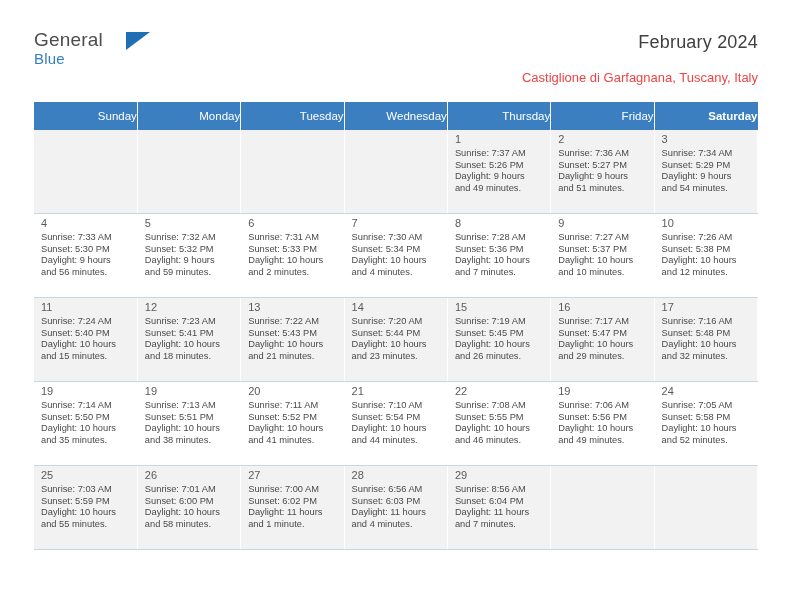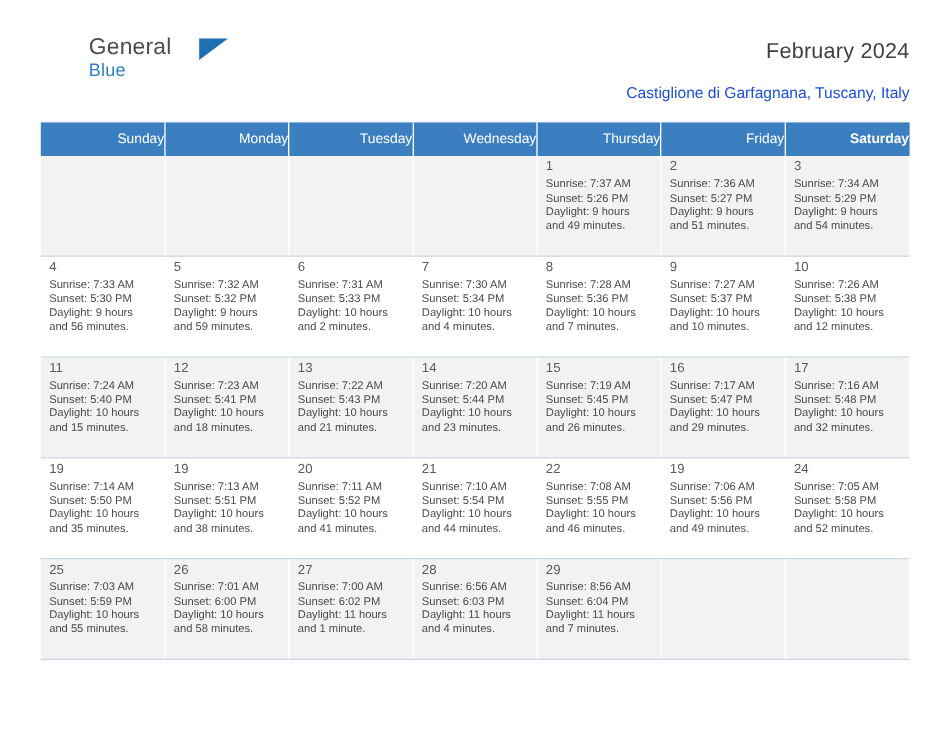--- a/index.html
+++ b/index.html
@@ -25,21 +25,20 @@
   .header {
     display: flex;
     align-items: flex-start;
     justify-content: space-between;
     height: 66px;
   }
   .logo {
     position: relative;
     width: 150px;
     padding-top: 4px;
-    margin-left: 40px;
   }
   .logo-general {
     font-size: 19px;
     color: #4d4d4d;
     letter-spacing: 0.2px;
     line-height: 20px;
   }
   .logo-blue {
     font-size: 15px;
     color: #2f7fc1;
@@ -61,21 +60,21 @@
   }
   .month-title {
     font-size: 18px;
     color: #3f3f3f;
     font-weight: normal;
     line-height: 32px;
     letter-spacing: 0.2px;
   }
   .location {
     font-size: 13px;
-    color: #1d4ed8;
+    color: #ef4444;
     margin-top: 12px;
     line-height: 16px;
   }
   
   table.cal {
     border-collapse: collapse;
     width: 724px;
     margin-top: 10px;
     table-layout: fixed;
   }

